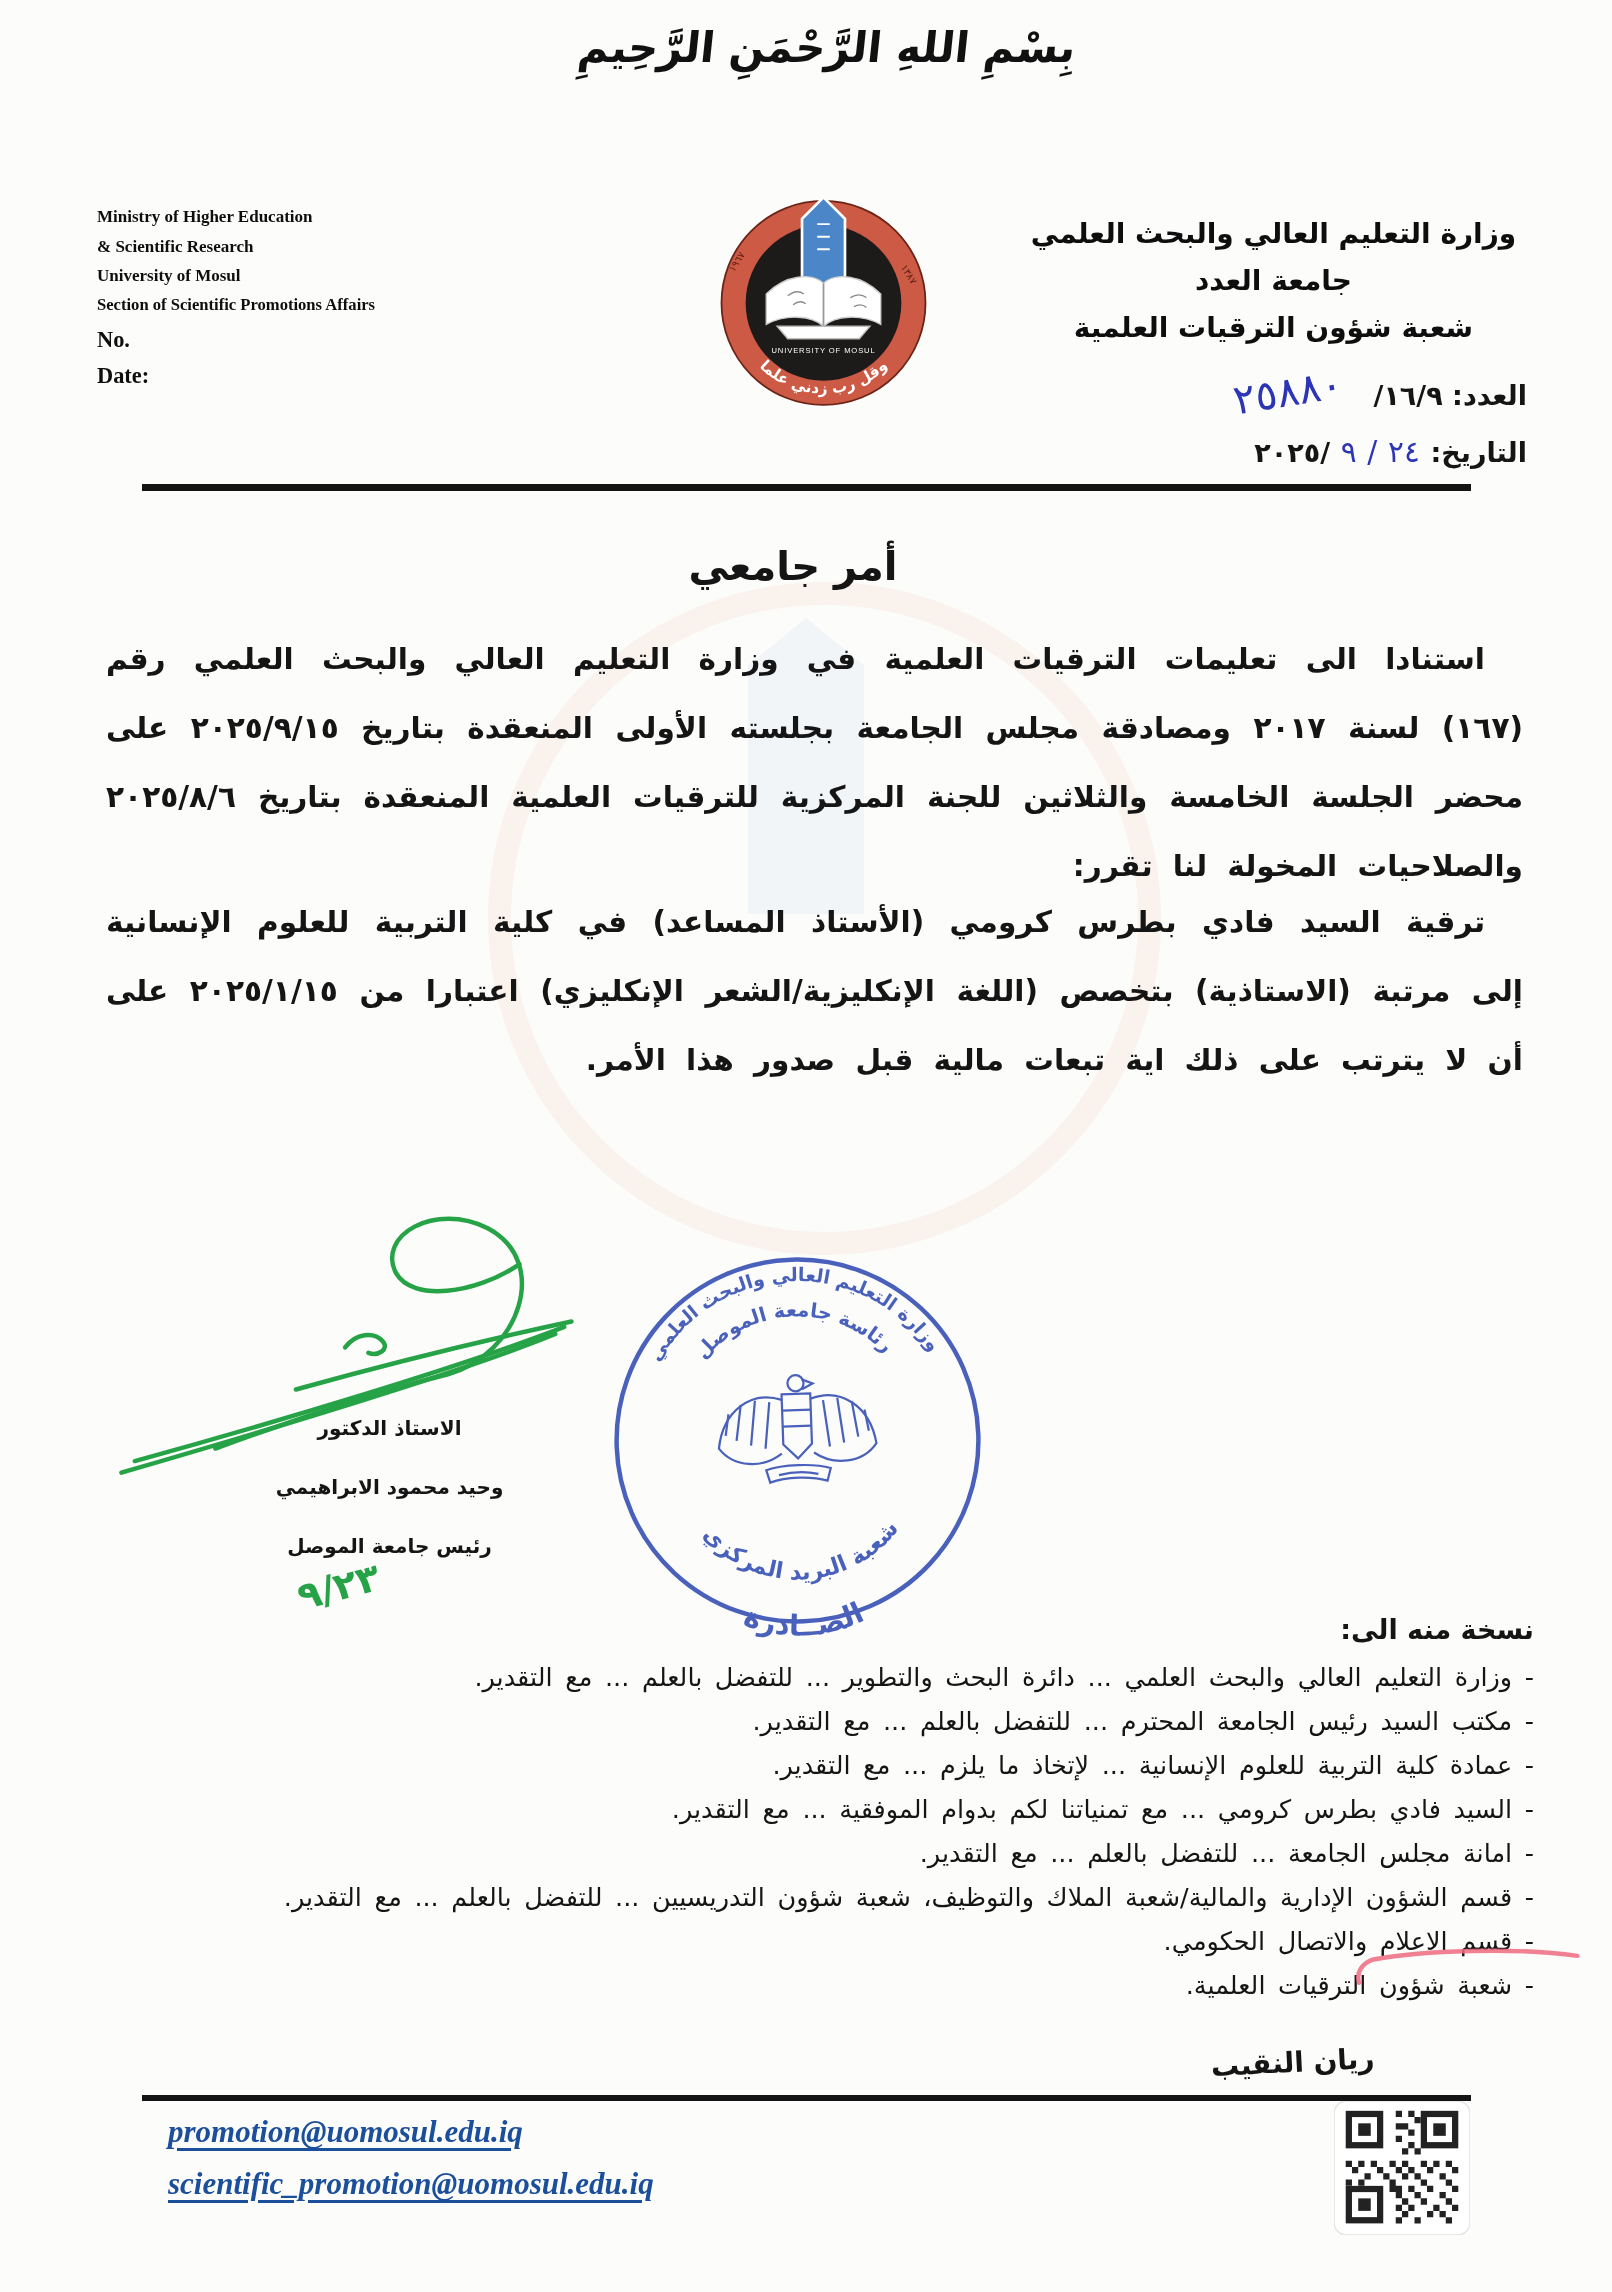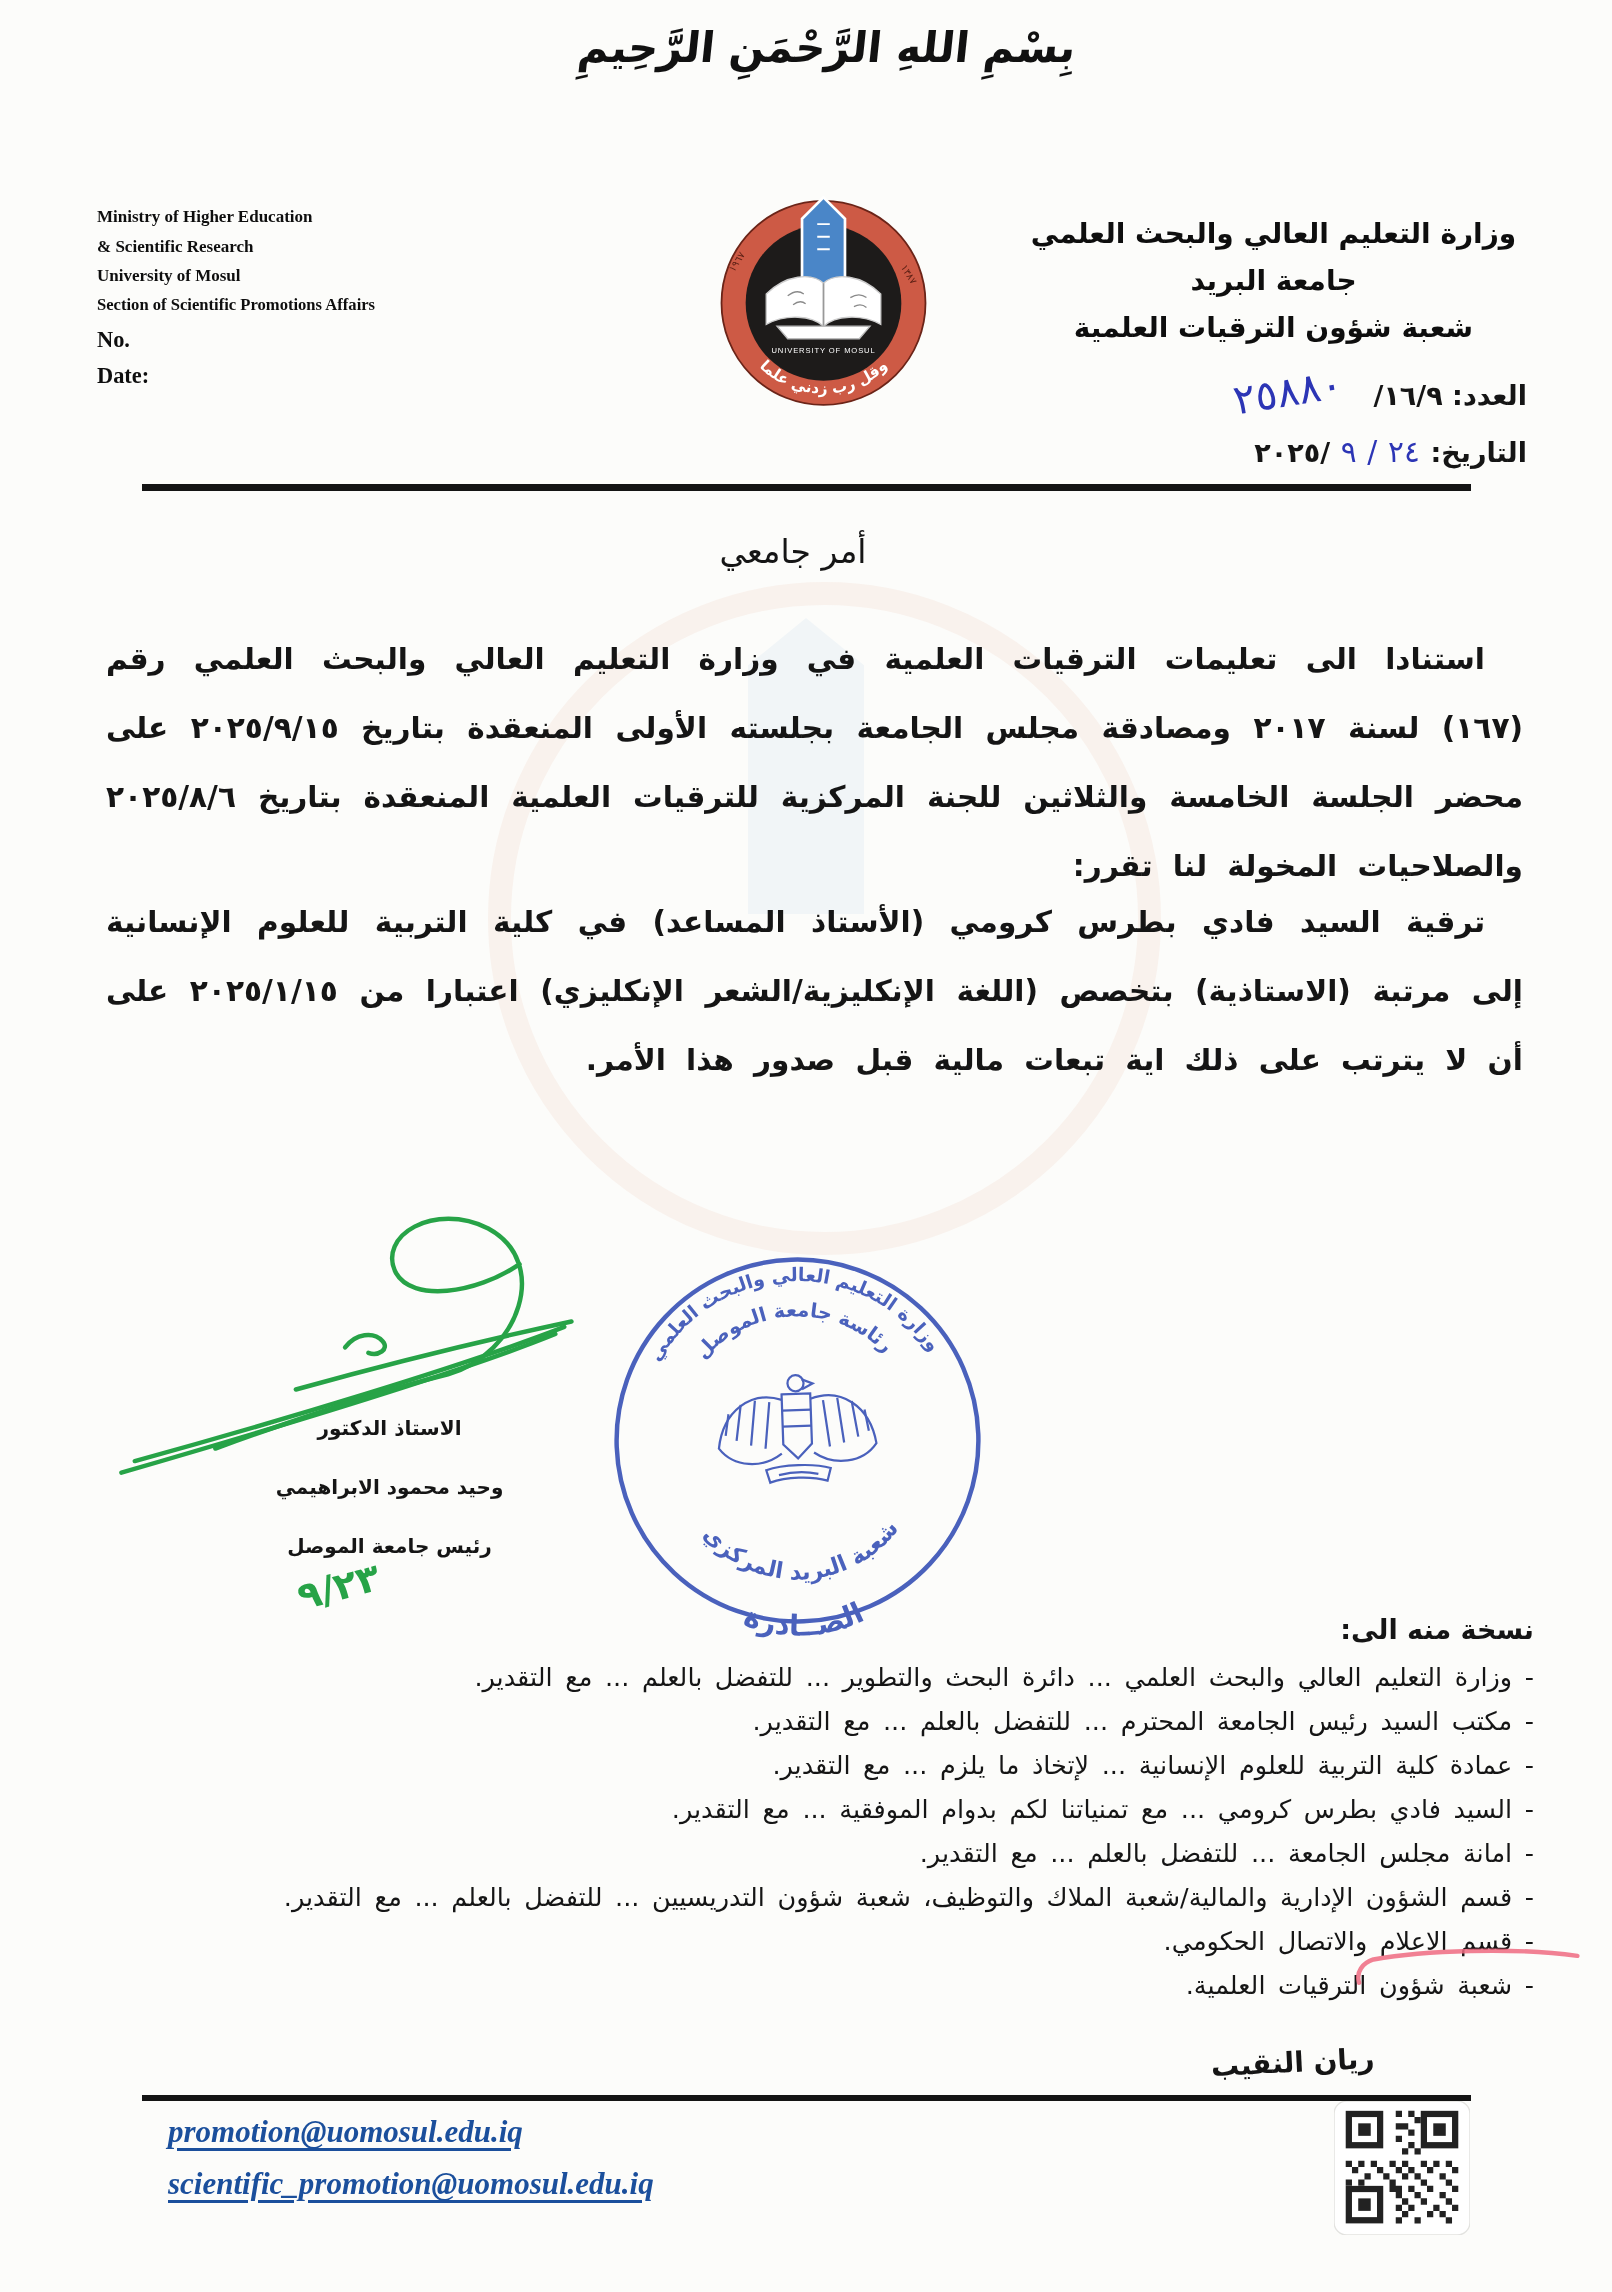--- a/index.html
+++ b/index.html
@@ -30,21 +30,21 @@
   .hand-big{color:#2c35b5;font-weight:normal;font-size:41px;letter-spacing:6.3px;transform:rotate(-9deg);margin-top:-12.5px;}
   .date-line{position:absolute;right:86px;top:435px;direction:rtl;display:flex;align-items:baseline;gap:10.7px;
              font-size:27px;font-weight:bold;}
   .hand{color:#2c35b5;font-weight:normal;font-size:29.6px;}
 
   .emblem{position:absolute;left:716px;top:192px;}
 
   .rule1{position:absolute;left:142px;top:484px;width:1329px;height:7.2px;background:#141414;}
 
   
-  .order-title{position:absolute;left:0;right:27px;top:532px;text-align:center;font-size:33px;font-weight:normal;}
+  .order-title{position:absolute;left:0;right:27px;top:543px;text-align:center;font-size:40px;font-weight:bold;}
   .par{position:absolute;right:90px;left:106px;direction:rtl;text-align:justify;font-weight:bold;
        font-size:29.6px;line-height:69px;word-spacing:9.9px;text-indent:38px;}
   .par1{top:595px;}
   .par2{top:858px;}
 
   
   .sig-svg{position:absolute;left:81px;top:1164px;}
   .sig-block{position:absolute;left:188px;top:1399px;width:403px;direction:rtl;text-align:center;
              font-weight:bold;font-size:20px;line-height:59px;}
   .sig-date{position:absolute;left:297px;top:1565px;color:#27a347;font-size:38px;transform:rotate(-15deg);font-weight:bold;}
@@ -97,21 +97,21 @@
     <path id="mottoArc" d="M -92,42 A 101 101 0 0 0 92,42" fill="none"></path>
     <text font-size="17" font-weight="bold" fill="#ffffff" text-anchor="middle" style="direction:rtl">
       <textPath href="#mottoArc" startOffset="50%">وقل رب زدني علما</textPath>
     </text>
     <text x="-100" y="-34" font-size="11" fill="#5b1f14" transform="rotate(-58 -100 -34)">١٩٦٧</text>
     <text x="86" y="-40" font-size="11" fill="#5b1f14" transform="rotate(58 86 -40)">١٣٨٧</text>
   </svg>
 
   <div class="ar-header">
     <div>وزارة التعليم العالي والبحث العلمي</div>
-    <div>جامعة البريد</div>
+    <div>جامعة العدد</div>
     <div>شعبة شؤون الترقيات العلمية</div>
   </div>
 
   <div class="num-line">
     <span>العدد: ١٦/٩/</span>
     <span class="hand-big" dir="ltr">٢٥٨٨٠</span>
   </div>
   <div class="date-line">
     <span>التاريخ:</span>
     <span class="hand">٢٤</span>

